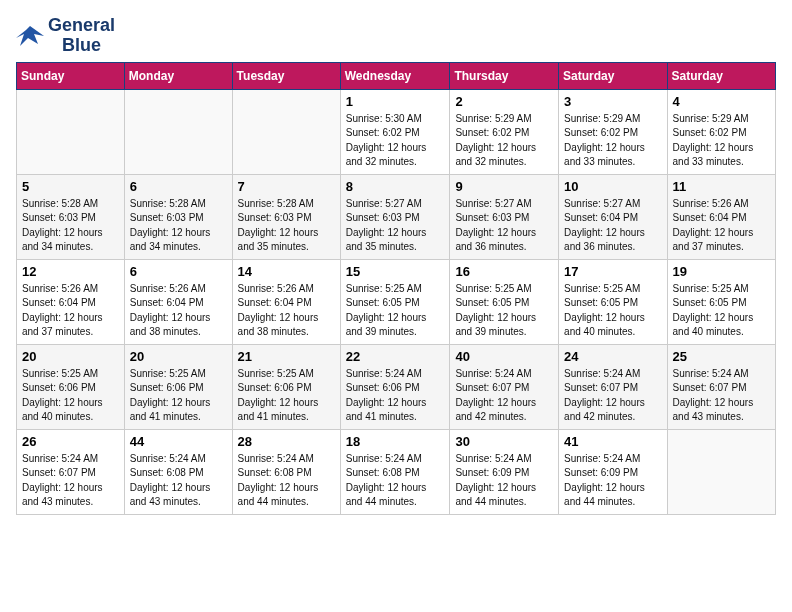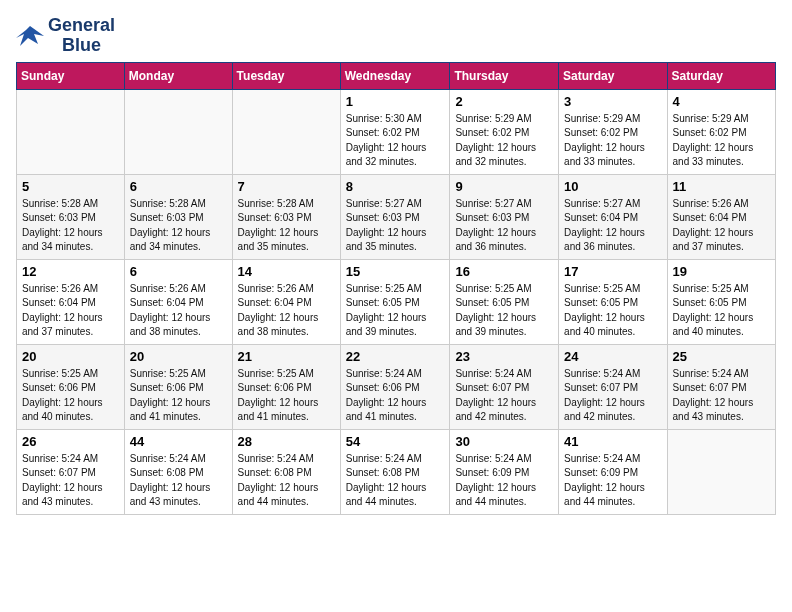--- a/index.html
+++ b/index.html
@@ -277,21 +277,21 @@
 and 41 minutes.</div>
         </td>
         <td>
           <span class="day-number">22</span>
           <div class="day-info" style="white-space: pre-line;">Sunrise: 5:24 AM
 Sunset: 6:06 PM
 Daylight: 12 hours
 and 41 minutes.</div>
         </td>
         <td>
-          <span class="day-number">23</span>
+          <span class="day-number">40</span>
           <div class="day-info" style="white-space: pre-line;">Sunrise: 5:24 AM
 Sunset: 6:07 PM
 Daylight: 12 hours
 and 42 minutes.</div>
         </td>
         <td>
           <span class="day-number">24</span>
           <div class="day-info" style="white-space: pre-line;">Sunrise: 5:24 AM
 Sunset: 6:07 PM
 Daylight: 12 hours
@@ -321,21 +321,21 @@
 and 43 minutes.</div>
         </td>
         <td>
           <span class="day-number">28</span>
           <div class="day-info" style="white-space: pre-line;">Sunrise: 5:24 AM
 Sunset: 6:08 PM
 Daylight: 12 hours
 and 44 minutes.</div>
         </td>
         <td>
-          <span class="day-number">54</span>
+          <span class="day-number">18</span>
           <div class="day-info" style="white-space: pre-line;">Sunrise: 5:24 AM
 Sunset: 6:08 PM
 Daylight: 12 hours
 and 44 minutes.</div>
         </td>
         <td>
           <span class="day-number">30</span>
           <div class="day-info" style="white-space: pre-line;">Sunrise: 5:24 AM
 Sunset: 6:09 PM
 Daylight: 12 hours

